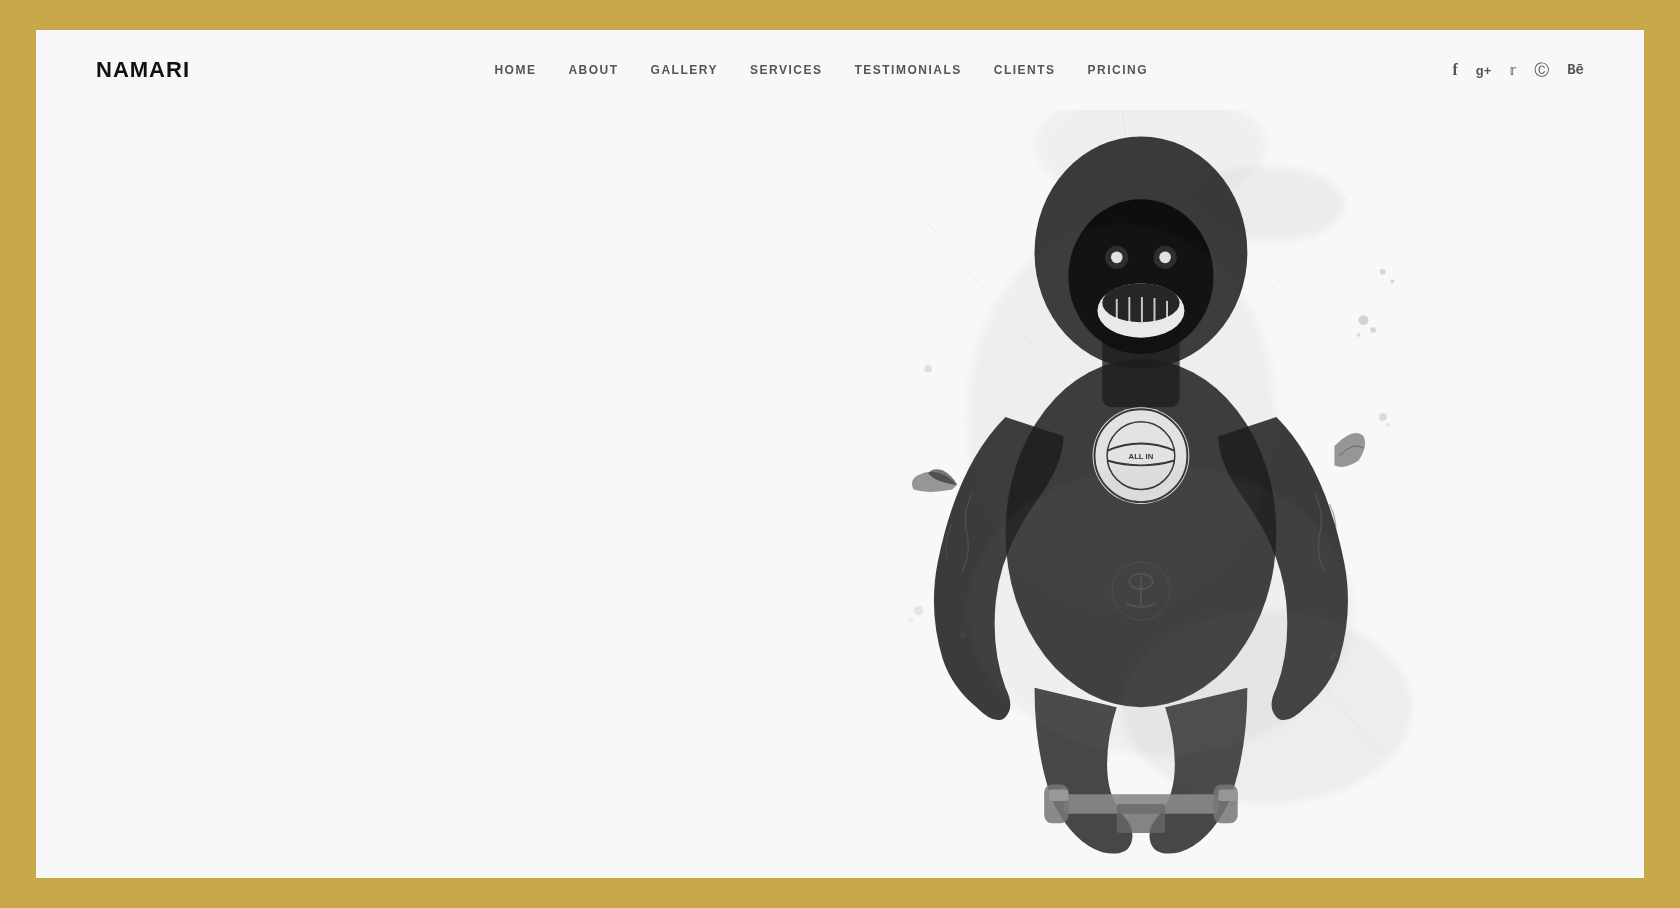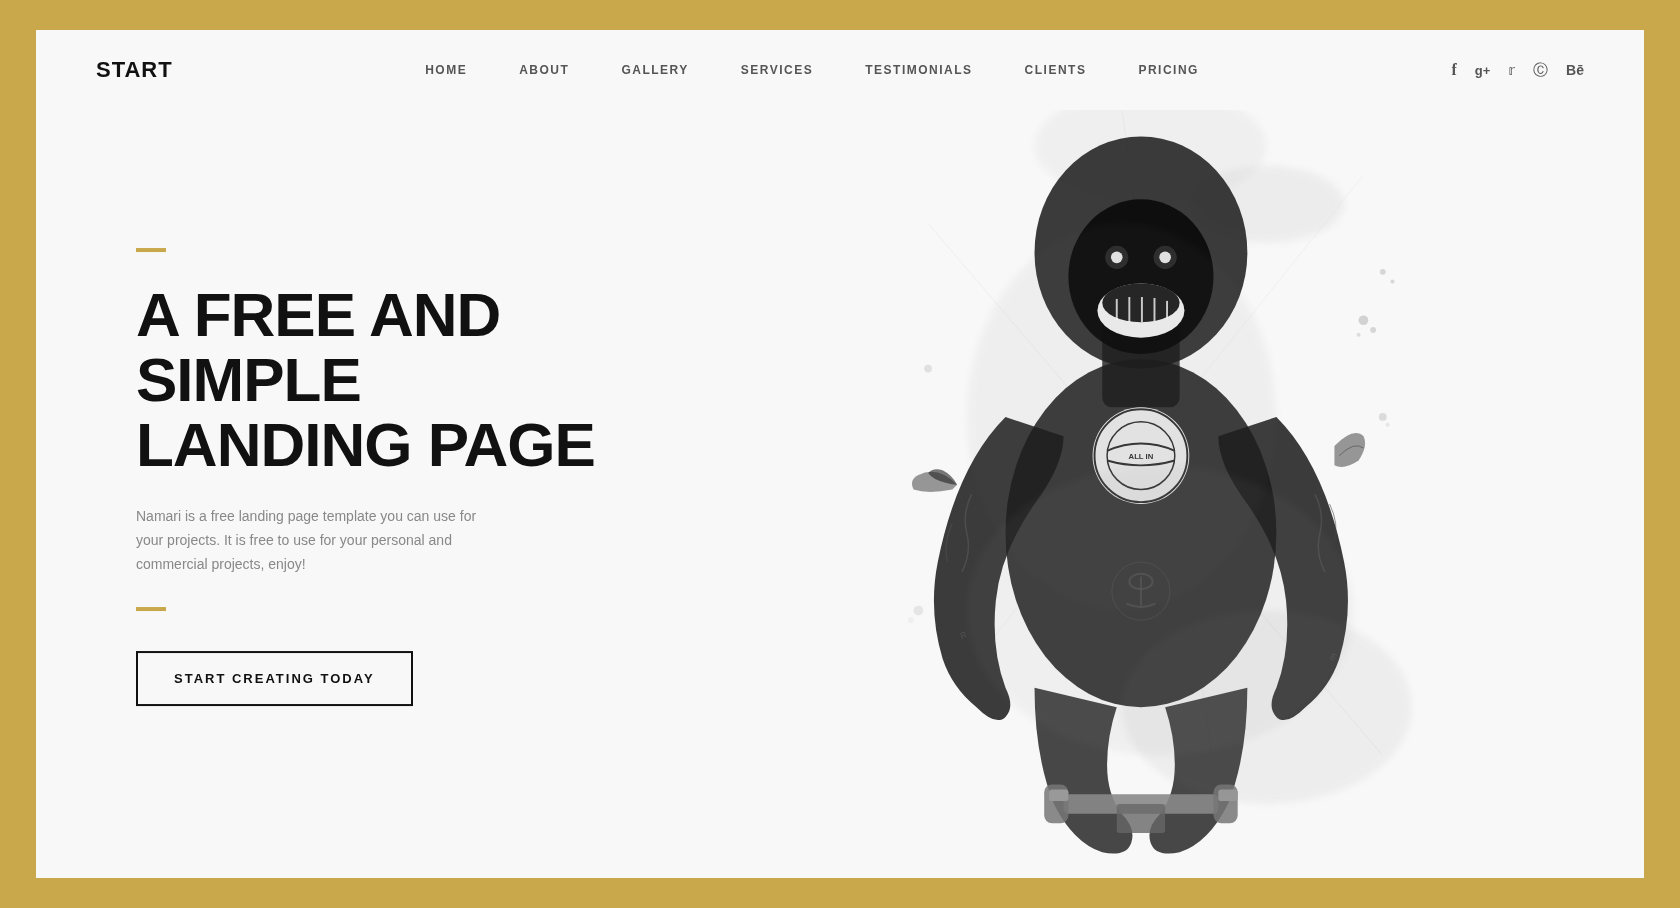--- a/index.html
+++ b/index.html
@@ -51,21 +51,21 @@
 
     .logo {
       font-size: 22px;
       font-weight: 900;
       color: #111;
       letter-spacing: 1px;
     }
 
     .nav-links {
       display: flex;
-      gap: 52px;
+      gap: 32px;
       align-items: center;
     }
 
     .nav-links a {
       font-size: 12px;
       font-weight: 600;
       color: #555;
       text-decoration: none;
       letter-spacing: 1.5px;
       text-transform: uppercase;
@@ -169,50 +169,43 @@
     }
 
   </style>
 </head>
 <body>
 
 <div class="browser-frame">
   <div class="page-wrapper">
 
     <header class="header">
-      <div class="logo">START</div>
+      <div class="logo">NAMARI</div>
 
       <nav class="nav-links">
         <a href="#home">HOME</a>
         <a href="#about">ABOUT</a>
         <a href="#gallery">GALLERY</a>
         <a href="#services">SERVICES</a>
         <a href="#testimonials">TESTIMONIALS</a>
         <a href="#clients">CLIENTS</a>
         <a href="#pricing">PRICING</a>
       </nav>
 
       <div class="social-links">
         <span style="font-size:16px; font-weight:700; font-family:serif;">f</span>
         <span style="font-size:13px; font-weight:700;">g+</span>
         <span style="font-size:14px;">𝕣</span>
         <span style="font-size:15px;">Ⓒ</span>
-        <span style="font-size:14px; font-weight:700;">Bē</span>
+        <span style="font-size:14px; font-weight:700;font-family:Liberation Mono, monospace;">Bē</span>
       </div>
     </header>
 
     <section class="hero">
 
-      <div class="hero-content">
-        <div class="gold-bar"></div>
-        <h1 class="hero-title">A FREE AND SIMPLE LANDING PAGE</h1>
-        <p class="hero-description">Namari is a free landing page template you can use for your projects. It is free to use for your personal and commercial projects, enjoy!</p>
-        <div class="gold-bar-bottom"></div>
-        <a href="#" class="cta-button">START CREATING TODAY</a>
-      </div>
 
       <div class="hero-image-area">
         <svg class="figure-svg" viewBox="0 0 700 860" xmlns="http://www.w3.org/2000/svg">
 
           <defs>
             <filter id="blur1">
               <feGaussianBlur stdDeviation="2"></feGaussianBlur>
             </filter>
             <filter id="blur2">
               <feGaussianBlur stdDeviation="4"></feGaussianBlur>

